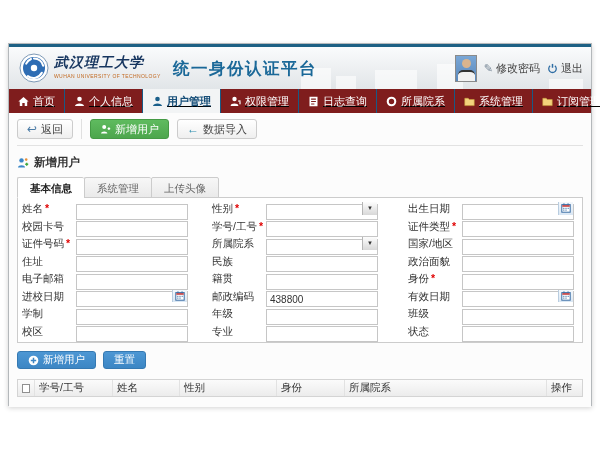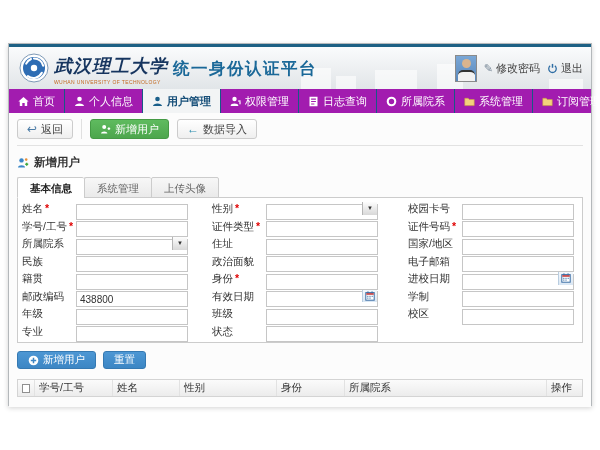--- a/index.html
+++ b/index.html
@@ -11,36 +11,36 @@
 
   
   .hdr { height:42px; background:linear-gradient(#fafbfc,#e1e5e8); position:relative; overflow:hidden; }
   .sky { position:absolute; bottom:0; background:rgba(255,255,255,.6); }
   .sky.s1{left:292px;width:30px;height:21px} .sky.s2{left:327px;width:20px;height:13px}
   .sky.s3{left:366px;width:42px;height:19px} .sky.s4{left:428px;width:26px;height:25px}
   .sky.s5{left:540px;width:34px;height:10px}
   .logo { position:absolute; left:10px; top:6px; width:30px; height:30px; }
   .uni { position:absolute; left:45px; top:7px; }
   .uni-cn { font-family:"DejaVu Serif","Liberation Serif",serif; font-style:italic; font-weight:bold;
-    font-size:18px; color:#16355f; letter-spacing:1px; white-space:nowrap; }
+    font-size:14px; color:#16355f; letter-spacing:1px; white-space:nowrap; }
   .uni-en { font-size:5px; color:#c2681f; letter-spacing:.4px; margin-top:1px; white-space:nowrap; }
   .ptitle { position:absolute; left:164px; top:11px; font-size:16.5px; font-weight:bold;
     color:#1a6898; letter-spacing:1.5px; white-space:nowrap; }
   .hdr-right { position:absolute; right:8px; top:0; height:100%; display:flex; align-items:center; gap:7px; }
   .avatar { width:22px; height:27px; border:1px solid #8a8a8a; position:relative; overflow:hidden;
     background:linear-gradient(#7aa7d6,#5a88bc); }
   .avatar::before { content:""; position:absolute; left:6px; top:3px; width:9px; height:9px;
     border-radius:50%; background:#d9b48e; }
   .avatar::after { content:""; position:absolute; left:2px; bottom:0; width:17px; height:9px;
     border-radius:5px 5px 0 0; background:#f2f2f2; border-top:2px solid #333; }
   .hlink { display:flex; align-items:center; gap:3px; font-size:11px; color:#444; cursor:pointer; white-space:nowrap; }
   .pencil { color:#7a8a99; font-size:11px; }
 
   
-  .nav { height:24px; background:#a21caf; display:flex; }
+  .nav { height:24px; background:#7f1d1d; display:flex;text-decoration:underline; }
   .nav-item { display:flex; align-items:center; gap:4px; padding:0 9px; font-size:11px;
     color:#fff; border-right:1px solid #175a85; cursor:pointer; white-space:nowrap; }
   .nav-item svg .mono { fill:#fff; }
   .nav-item.active { background:#f2f4f5; color:#174f79; font-weight:bold; }
   .nav-item.active svg .mono { fill:#1a5f8a; }
 
   
   .content { padding:0 8px; background:#fcfcfc; height:294px; }
   .toolbar { display:flex; align-items:center; gap:8px; padding:6px 0; border-bottom:1px solid #e2e2e2; }
   .btn { display:inline-flex; align-items:center; gap:4px; height:20px; padding:0 9px; font-size:11px;
@@ -244,181 +244,201 @@
 
   <div class="cell">
     <span class="flabel"><span class="lbl-t">性别</span><span class="req">*</span></span>
     <span class="iwrap">
       <input class="f" type="text" style="">
       <span class="addon sel-addon">▼</span>
       
     </span>
   </div>
 
-
-  <div class="cell">
-    <span class="flabel"><span class="lbl-t">校园卡号</span></span>
-    <span class="iwrap">
-      <input class="f" type="text" style="">
-      
-      
-    </span>
-  </div>
-
-  <div class="cell">
-    <span class="flabel"><span class="lbl-t">学号/工号</span><span class="req">*</span></span>
-    <span class="iwrap">
-      <input class="f" type="text" style="">
-      
-      
-    </span>
-  </div>
-
-  <div class="cell">
-    <span class="flabel"><span class="lbl-t">证件类型</span><span class="req">*</span></span>
-    <span class="iwrap">
-      <input class="f" type="text" style="">
-      
-      
-    </span>
-  </div>
-
-  <div class="cell">
-    <span class="flabel"><span class="lbl-t">证件号码</span><span class="req">*</span></span>
-    <span class="iwrap">
-      <input class="f" type="text" style="">
-      
-      
-    </span>
-  </div>
-
-  <div class="cell">
-    <span class="flabel"><span class="lbl-t">所属院系</span></span>
-    <span class="iwrap">
-      <input class="f" type="text" style="">
-      <span class="addon sel-addon">▼</span>
-      
-    </span>
-  </div>
-
-  <div class="cell">
-    <span class="flabel"><span class="lbl-t">住址</span></span>
-    <span class="iwrap">
-      <input class="f" type="text" style="">
-      
-      
-    </span>
-  </div>
-
-  <div class="cell">
-    <span class="flabel"><span class="lbl-t">国家/地区</span></span>
-    <span class="iwrap">
-      <input class="f" type="text" style="">
-      
-      
-    </span>
-  </div>
-
-  <div class="cell">
-    <span class="flabel"><span class="lbl-t">民族</span></span>
-    <span class="iwrap">
-      <input class="f" type="text" style="">
-      
-      
-    </span>
-  </div>
-
-  <div class="cell">
-    <span class="flabel"><span class="lbl-t">政治面貌</span></span>
-    <span class="iwrap">
-      <input class="f" type="text" style="">
-      
-      
-    </span>
-  </div>
-
-  <div class="cell">
-    <span class="flabel"><span class="lbl-t">电子邮箱</span></span>
-    <span class="iwrap">
-      <input class="f" type="text" style="">
-      
-      
-    </span>
-  </div>
-
-  <div class="cell">
-    <span class="flabel"><span class="lbl-t">籍贯</span></span>
-    <span class="iwrap">
-      <input class="f" type="text" style="">
-      
-      
-    </span>
-  </div>
-
-  <div class="cell">
-    <span class="flabel"><span class="lbl-t">身份</span><span class="req">*</span></span>
-    <span class="iwrap">
-      <input class="f" type="text" style="">
-      
-      
-    </span>
-  </div>
-
-  <div class="cell">
-    <span class="flabel"><span class="lbl-t">进校日期</span></span>
+  <div class="cell">
+    <span class="flabel"><span class="lbl-t">出生日期</span></span>
     <span class="iwrap">
       <input class="f" type="text" style="">
       
       <span class="addon date-addon">
         <svg width="10" height="10" viewBox="0 0 10 10">
           <rect x=".8" y="1.6" width="8.4" height="7.6" fill="#fff" stroke="#3b6ea5" stroke-width="1"></rect>
           <rect x="1.3" y="2.1" width="7.4" height="1.7" fill="#c94040"></rect>
           <rect x="2.4" y=".4" width="1.1" height="1.8" fill="#3b6ea5"></rect>
           <rect x="6.5" y=".4" width="1.1" height="1.8" fill="#3b6ea5"></rect>
           <rect x="2.2" y="4.8" width="1.2" height="1" fill="#3b6ea5"></rect>
           <rect x="4.4" y="4.8" width="1.2" height="1" fill="#3b6ea5"></rect>
           <rect x="6.6" y="4.8" width="1.2" height="1" fill="#3b6ea5"></rect>
           <rect x="2.2" y="6.6" width="1.2" height="1" fill="#3b6ea5"></rect>
           <rect x="4.4" y="6.6" width="1.2" height="1" fill="#3b6ea5"></rect>
         </svg>
       </span>
     </span>
   </div>
 
   <div class="cell">
-    <span class="flabel"><span class="lbl-t">邮政编码</span></span>
-    <span class="iwrap">
-      <input class="f" type="text" value="438800" style="">
-      
-      
-    </span>
-  </div>
-
-  <div class="cell">
-    <span class="flabel"><span class="lbl-t">有效日期</span></span>
+    <span class="flabel"><span class="lbl-t">校园卡号</span></span>
+    <span class="iwrap">
+      <input class="f" type="text" style="">
+      
+      
+    </span>
+  </div>
+
+  <div class="cell">
+    <span class="flabel"><span class="lbl-t">学号/工号</span><span class="req">*</span></span>
+    <span class="iwrap">
+      <input class="f" type="text" style="">
+      
+      
+    </span>
+  </div>
+
+  <div class="cell">
+    <span class="flabel"><span class="lbl-t">证件类型</span><span class="req">*</span></span>
+    <span class="iwrap">
+      <input class="f" type="text" style="">
+      
+      
+    </span>
+  </div>
+
+  <div class="cell">
+    <span class="flabel"><span class="lbl-t">证件号码</span><span class="req">*</span></span>
+    <span class="iwrap">
+      <input class="f" type="text" style="">
+      
+      
+    </span>
+  </div>
+
+  <div class="cell">
+    <span class="flabel"><span class="lbl-t">所属院系</span></span>
+    <span class="iwrap">
+      <input class="f" type="text" style="">
+      <span class="addon sel-addon">▼</span>
+      
+    </span>
+  </div>
+
+  <div class="cell">
+    <span class="flabel"><span class="lbl-t">国家/地区</span></span>
+    <span class="iwrap">
+      <input class="f" type="text" style="">
+      
+      
+    </span>
+  </div>
+
+  <div class="cell">
+    <span class="flabel"><span class="lbl-t">住址</span></span>
+    <span class="iwrap">
+      <input class="f" type="text" style="">
+      
+      
+    </span>
+  </div>
+
+  <div class="cell">
+    <span class="flabel"><span class="lbl-t">民族</span></span>
+    <span class="iwrap">
+      <input class="f" type="text" style="">
+      
+      
+    </span>
+  </div>
+
+  <div class="cell">
+    <span class="flabel"><span class="lbl-t">政治面貌</span></span>
+    <span class="iwrap">
+      <input class="f" type="text" style="">
+      
+      
+    </span>
+  </div>
+
+  <div class="cell">
+    <span class="flabel"><span class="lbl-t">电子邮箱</span></span>
+    <span class="iwrap">
+      <input class="f" type="text" style="">
+      
+      
+    </span>
+  </div>
+
+  <div class="cell">
+    <span class="flabel"><span class="lbl-t">籍贯</span></span>
+    <span class="iwrap">
+      <input class="f" type="text" style="">
+      
+      
+    </span>
+  </div>
+
+  <div class="cell">
+    <span class="flabel"><span class="lbl-t">身份</span><span class="req">*</span></span>
+    <span class="iwrap">
+      <input class="f" type="text" style="">
+      
+      
+    </span>
+  </div>
+
+  <div class="cell">
+    <span class="flabel"><span class="lbl-t">进校日期</span></span>
     <span class="iwrap">
       <input class="f" type="text" style="">
       
       <span class="addon date-addon">
         <svg width="10" height="10" viewBox="0 0 10 10">
           <rect x=".8" y="1.6" width="8.4" height="7.6" fill="#fff" stroke="#3b6ea5" stroke-width="1"></rect>
           <rect x="1.3" y="2.1" width="7.4" height="1.7" fill="#c94040"></rect>
           <rect x="2.4" y=".4" width="1.1" height="1.8" fill="#3b6ea5"></rect>
           <rect x="6.5" y=".4" width="1.1" height="1.8" fill="#3b6ea5"></rect>
           <rect x="2.2" y="4.8" width="1.2" height="1" fill="#3b6ea5"></rect>
           <rect x="4.4" y="4.8" width="1.2" height="1" fill="#3b6ea5"></rect>
           <rect x="6.6" y="4.8" width="1.2" height="1" fill="#3b6ea5"></rect>
           <rect x="2.2" y="6.6" width="1.2" height="1" fill="#3b6ea5"></rect>
           <rect x="4.4" y="6.6" width="1.2" height="1" fill="#3b6ea5"></rect>
         </svg>
       </span>
     </span>
   </div>
 
   <div class="cell">
+    <span class="flabel"><span class="lbl-t">邮政编码</span></span>
+    <span class="iwrap">
+      <input class="f" type="text" value="438800" style="">
+      
+      
+    </span>
+  </div>
+
+  <div class="cell">
+    <span class="flabel"><span class="lbl-t">有效日期</span></span>
+    <span class="iwrap">
+      <input class="f" type="text" style="">
+      
+      <span class="addon date-addon">
+        <svg width="10" height="10" viewBox="0 0 10 10">
+          <rect x=".8" y="1.6" width="8.4" height="7.6" fill="#fff" stroke="#3b6ea5" stroke-width="1"></rect>
+          <rect x="1.3" y="2.1" width="7.4" height="1.7" fill="#c94040"></rect>
+          <rect x="2.4" y=".4" width="1.1" height="1.8" fill="#3b6ea5"></rect>
+          <rect x="6.5" y=".4" width="1.1" height="1.8" fill="#3b6ea5"></rect>
+          <rect x="2.2" y="4.8" width="1.2" height="1" fill="#3b6ea5"></rect>
+          <rect x="4.4" y="4.8" width="1.2" height="1" fill="#3b6ea5"></rect>
+          <rect x="6.6" y="4.8" width="1.2" height="1" fill="#3b6ea5"></rect>
+          <rect x="2.2" y="6.6" width="1.2" height="1" fill="#3b6ea5"></rect>
+          <rect x="4.4" y="6.6" width="1.2" height="1" fill="#3b6ea5"></rect>
+        </svg>
+      </span>
+    </span>
+  </div>
+
+  <div class="cell">
     <span class="flabel"><span class="lbl-t">学制</span></span>
     <span class="iwrap">
       <input class="f" type="text" style="">
       
       
     </span>
   </div>
 
   <div class="cell">
     <span class="flabel"><span class="lbl-t">年级</span></span>

